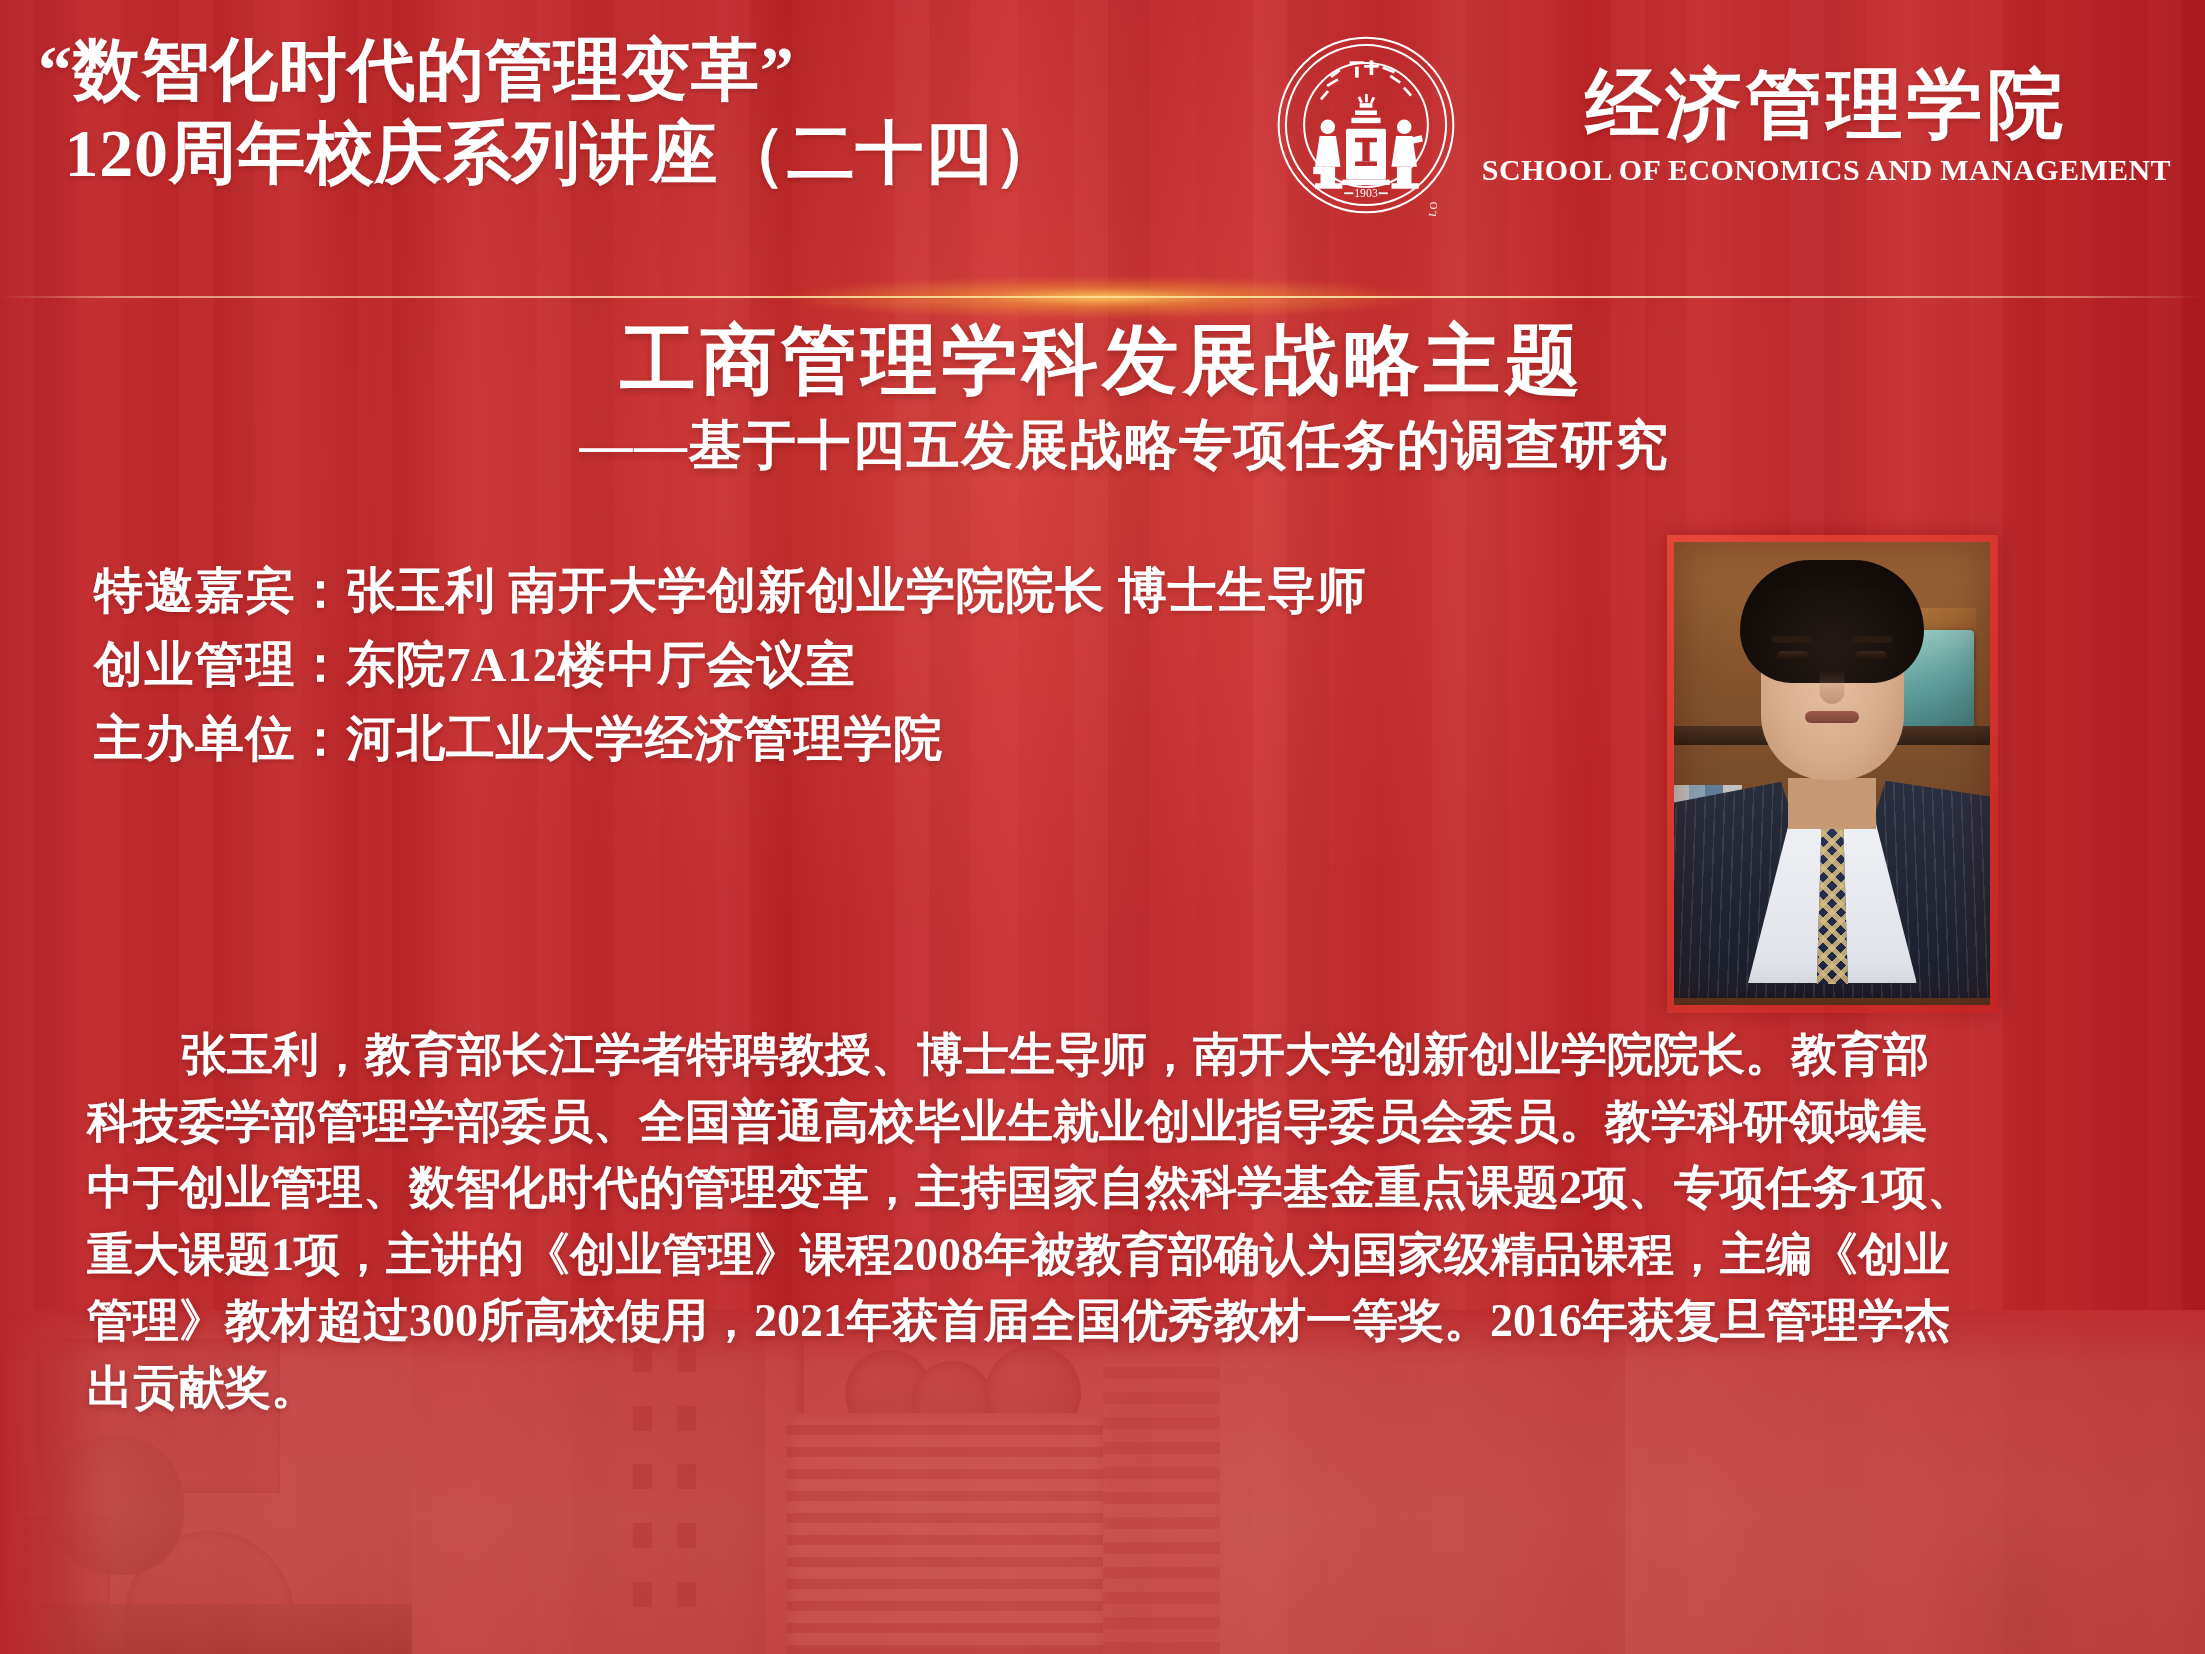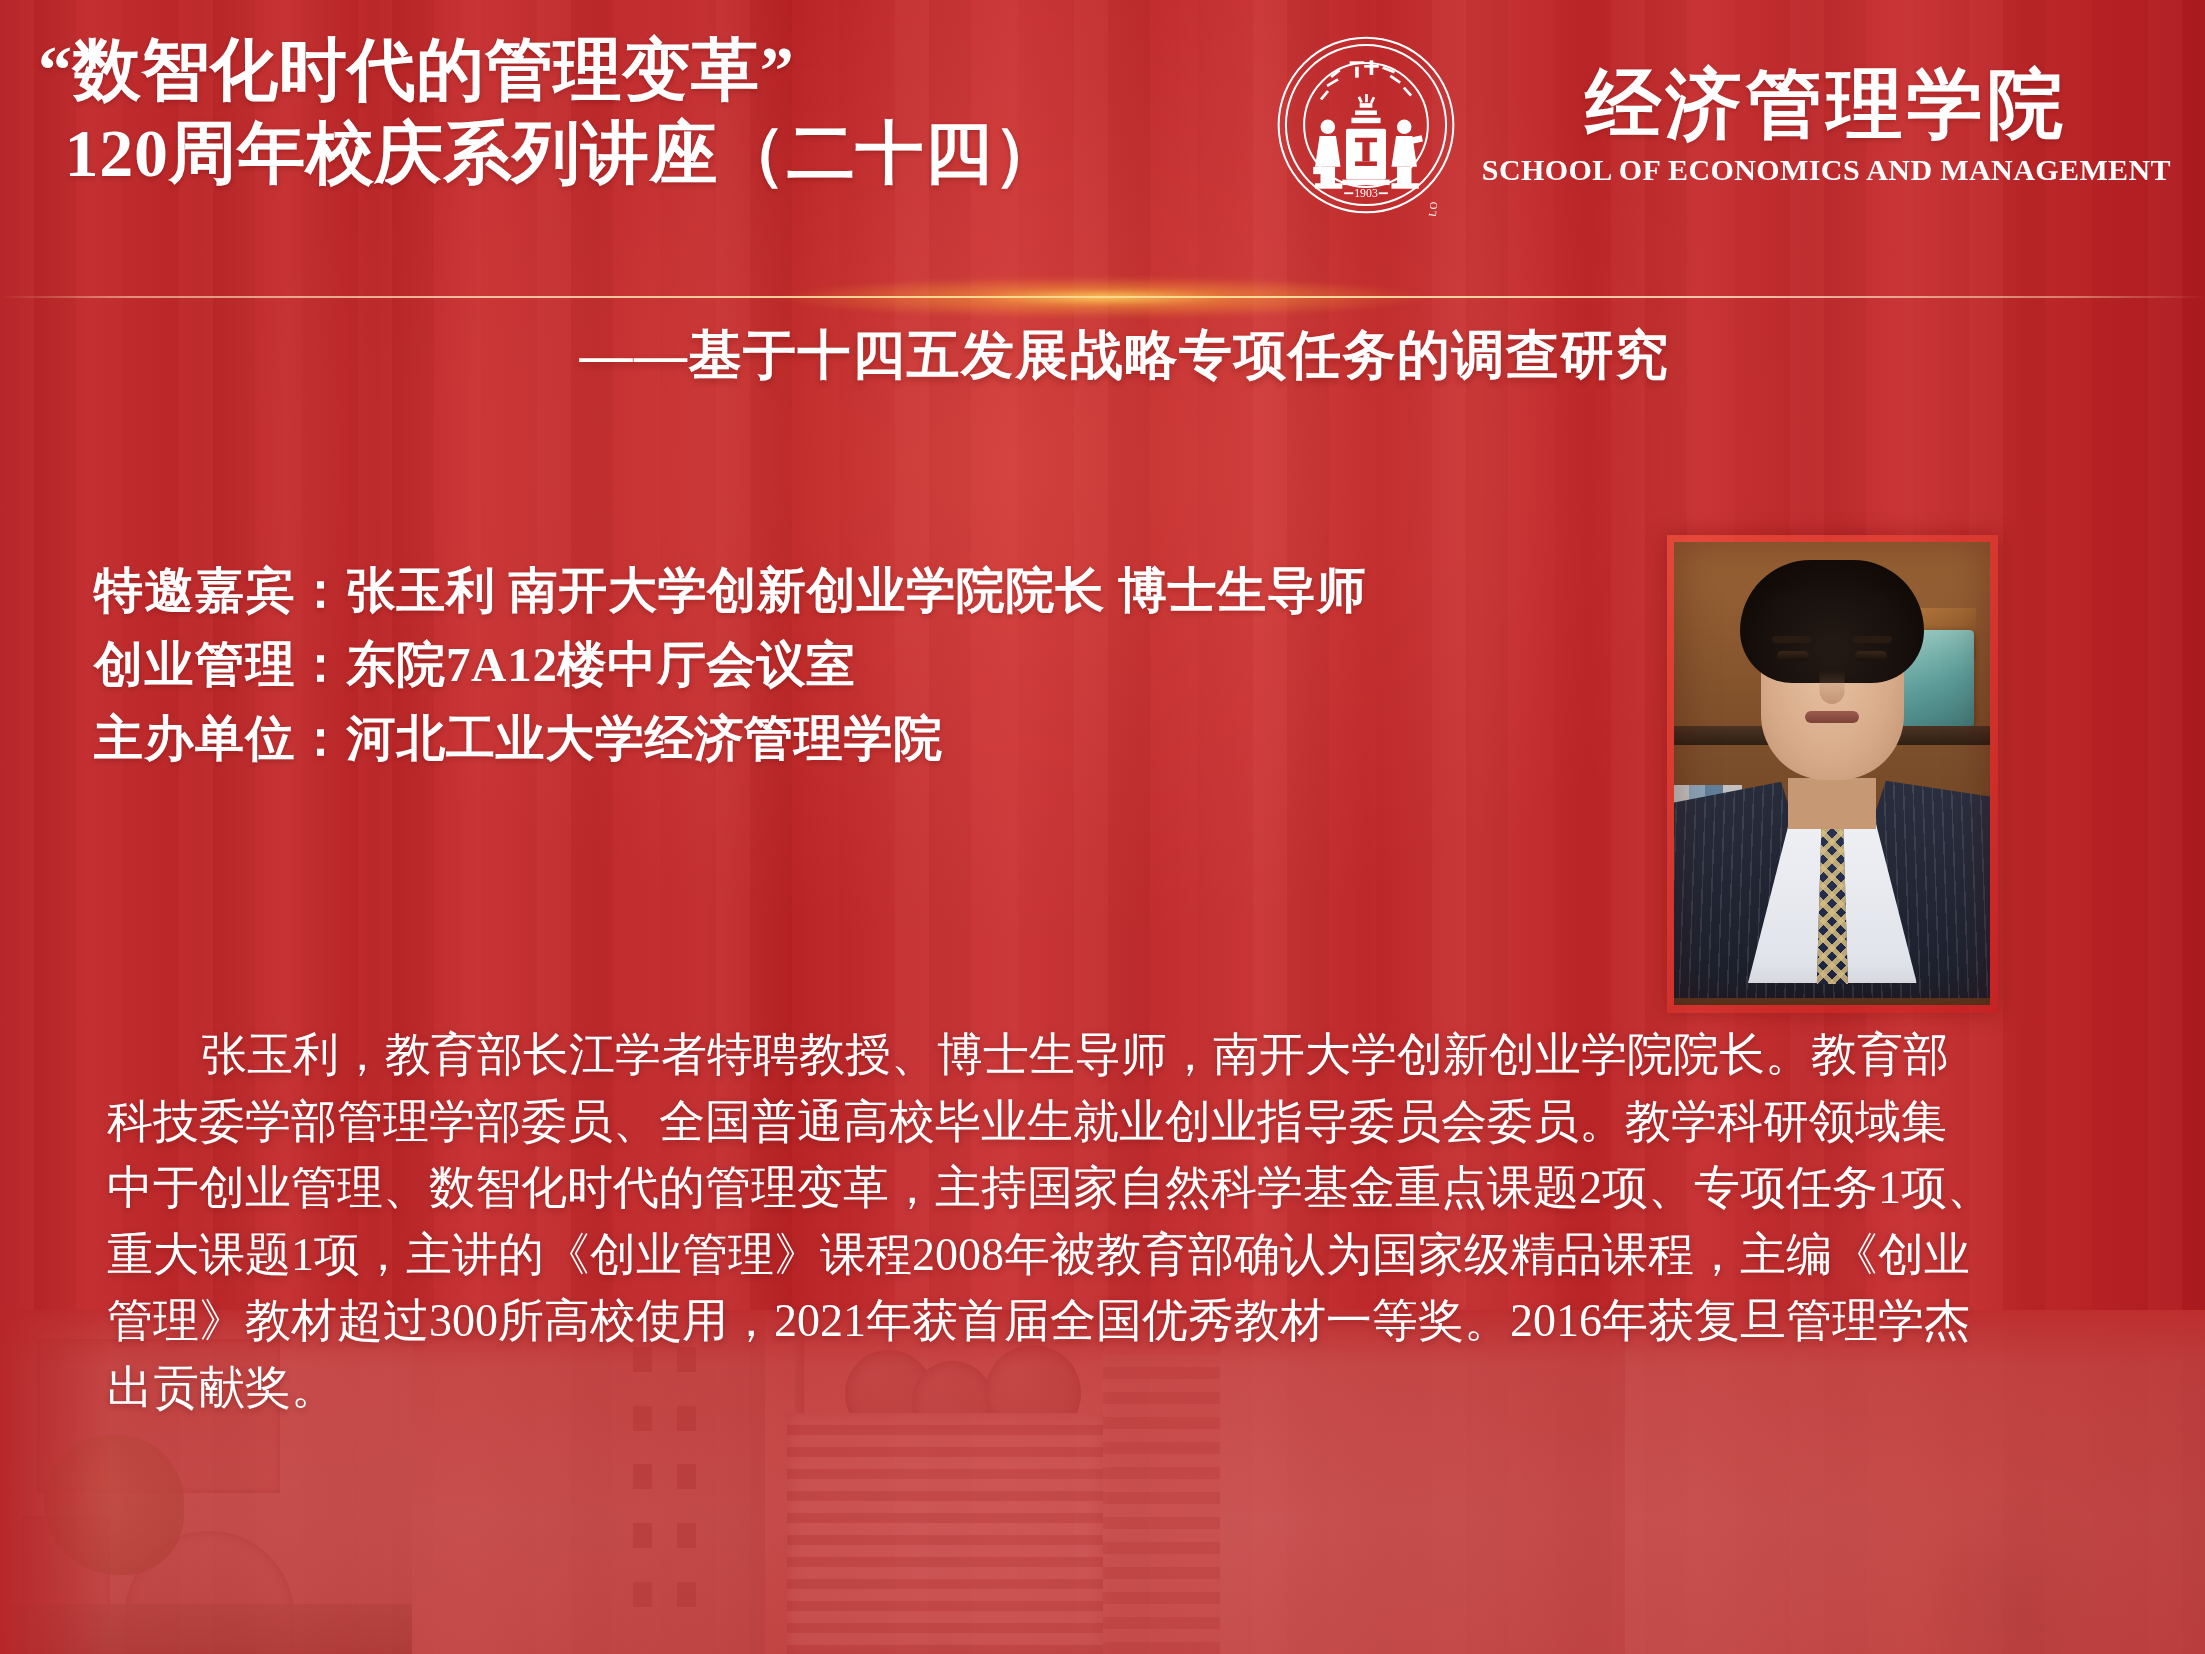--- a/index.html
+++ b/index.html
@@ -348,27 +348,26 @@
 
   
   .bio {
     position: absolute;
     left: 87px;
     top: 1032px;
     width: 2058px;
   }
   .bio-line {
     font-size: 46px;
-    font-weight: normal;
+    font-weight: bold;
     line-height: 1.0;
     margin-bottom: 20.6px;
     white-space: nowrap;
     letter-spacing: 0px;
     text-shadow: 0 2.2px 5.9px rgba(90,10,10,.38);
-    margin-left: 20px;
   }
   .bio-line.indent { padding-left: 94px; }
 </style>
 </head>
 <body>
 
 <div id="poster">
 
   <div class="bg-base"></div>
   <div class="bg-vstripes"></div>
@@ -496,20 +495,21 @@
       </div>
     </div>
   </div>
 
   <div class="divider">
     <div class="flare"></div>
     <div class="line"></div>
   </div>
 
   <div class="main-title">
+    <div class="t1">工商管理学科发展战略主题</div>
     <div class="t2">——基于十四五发展战略专项任务的调查研究</div>
   </div>
 
   <div class="info">
     <div class="info-row">
       <span class="lbl">特邀嘉宾：</span><span class="val">张玉利 南开大学创新创业学院院长 博士生导师</span>
     </div>
     <div class="info-row">
       <span class="lbl">创业管理：</span><span class="val">东院7A12楼中厅会议室</span>
     </div>

